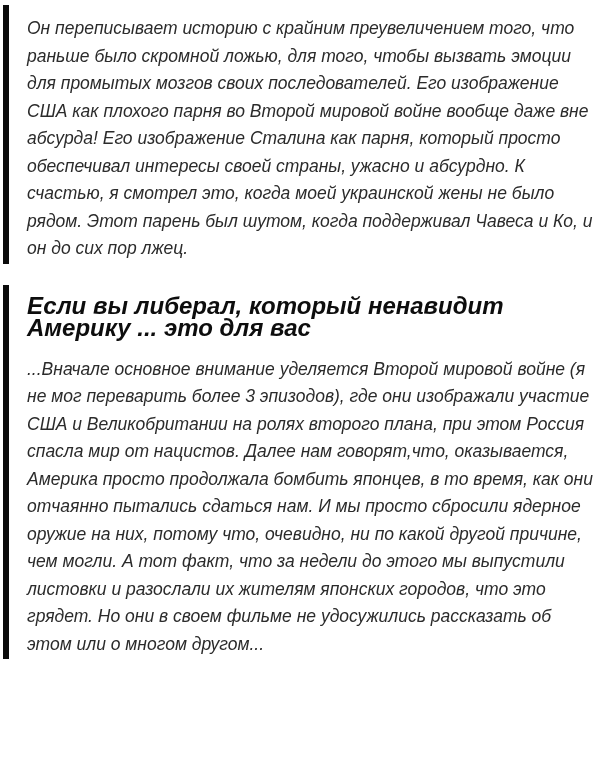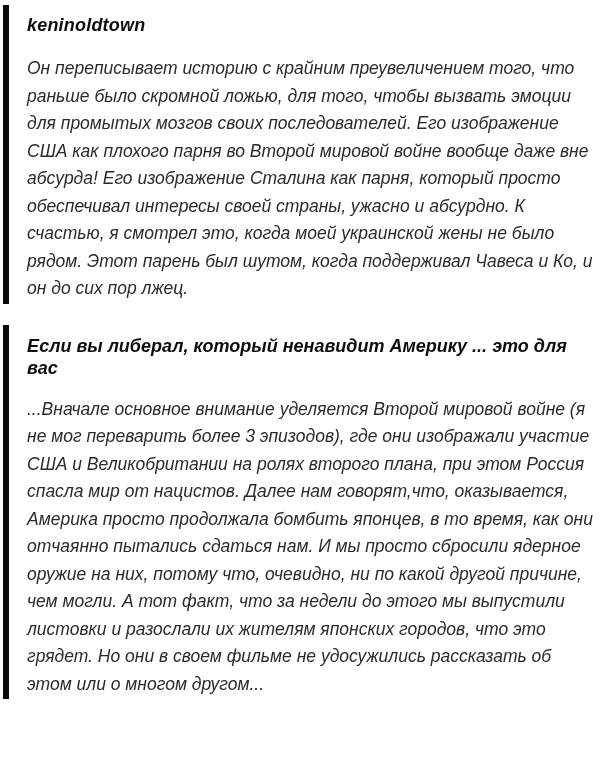--- a/index.html
+++ b/index.html
@@ -30,42 +30,41 @@
   .username {
     font-weight: bold;
     font-size: 18px;
     line-height: 21px;
     color: #0d0d0d;
     letter-spacing: 0.2px;
     margin: 0 0 19px 0;
   }
   .headline {
     font-weight: bold;
-    font-size: 18px;
+    font-size: 24px;
     line-height: 22px;
     color: #0d0d0d;
     margin: 0 0 17px 0;
   }
   p.body {
     font-size: 17.5px;
     line-height: 27.5px;
     color: #2b2b2b;
     margin: 0 0 14px 0;
   }
   p.body:last-child {
     margin-bottom: 0;
   }
 </style>
 </head>
 <body>
 
 <div class="page">
 
   <blockquote class="comment">
-    <div class="username">keninoldtown</div>
     <p class="body">Он переписывает историю с крайним преувеличением того, что раньше было скромной ложью, для того, чтобы вызвать эмоции для промытых мозгов своих последователей. Его изображение США как плохого парня во Второй мировой войне вообще даже вне абсурда! Его изображение Сталина как парня, который просто обеспечивал интересы своей страны, ужасно и абсурдно. К счастью, я смотрел это, когда моей украинской жены не было рядом. Этот парень был шутом, когда поддерживал Чавеса и Ко, и он до сих пор лжец.</p>
   </blockquote>
 
   <blockquote class="comment">
     <p class="headline">Если вы либерал, который ненавидит Америку ... это для вас</p>
     <p class="body">...Вначале основное внимание уделяется Второй мировой войне (я не мог переварить более 3 эпизодов), где они изображали участие США и Великобритании на ролях второго плана, при этом Россия спасла мир от нацистов. Далее нам говорят,что, оказывается, Америка просто продолжала бомбить японцев, в то время, как они отчаянно пытались сдаться нам. И мы просто сбросили ядерное оружие на них, потому что, очевидно, ни по какой другой причине, чем могли. А тот факт, что за недели до этого мы выпустили листовки и разослали их жителям японских городов, что это грядет. Но они в своем фильме не удосужились рассказать об этом или о многом другом...</p>
   </blockquote>
 
 </div>
 

